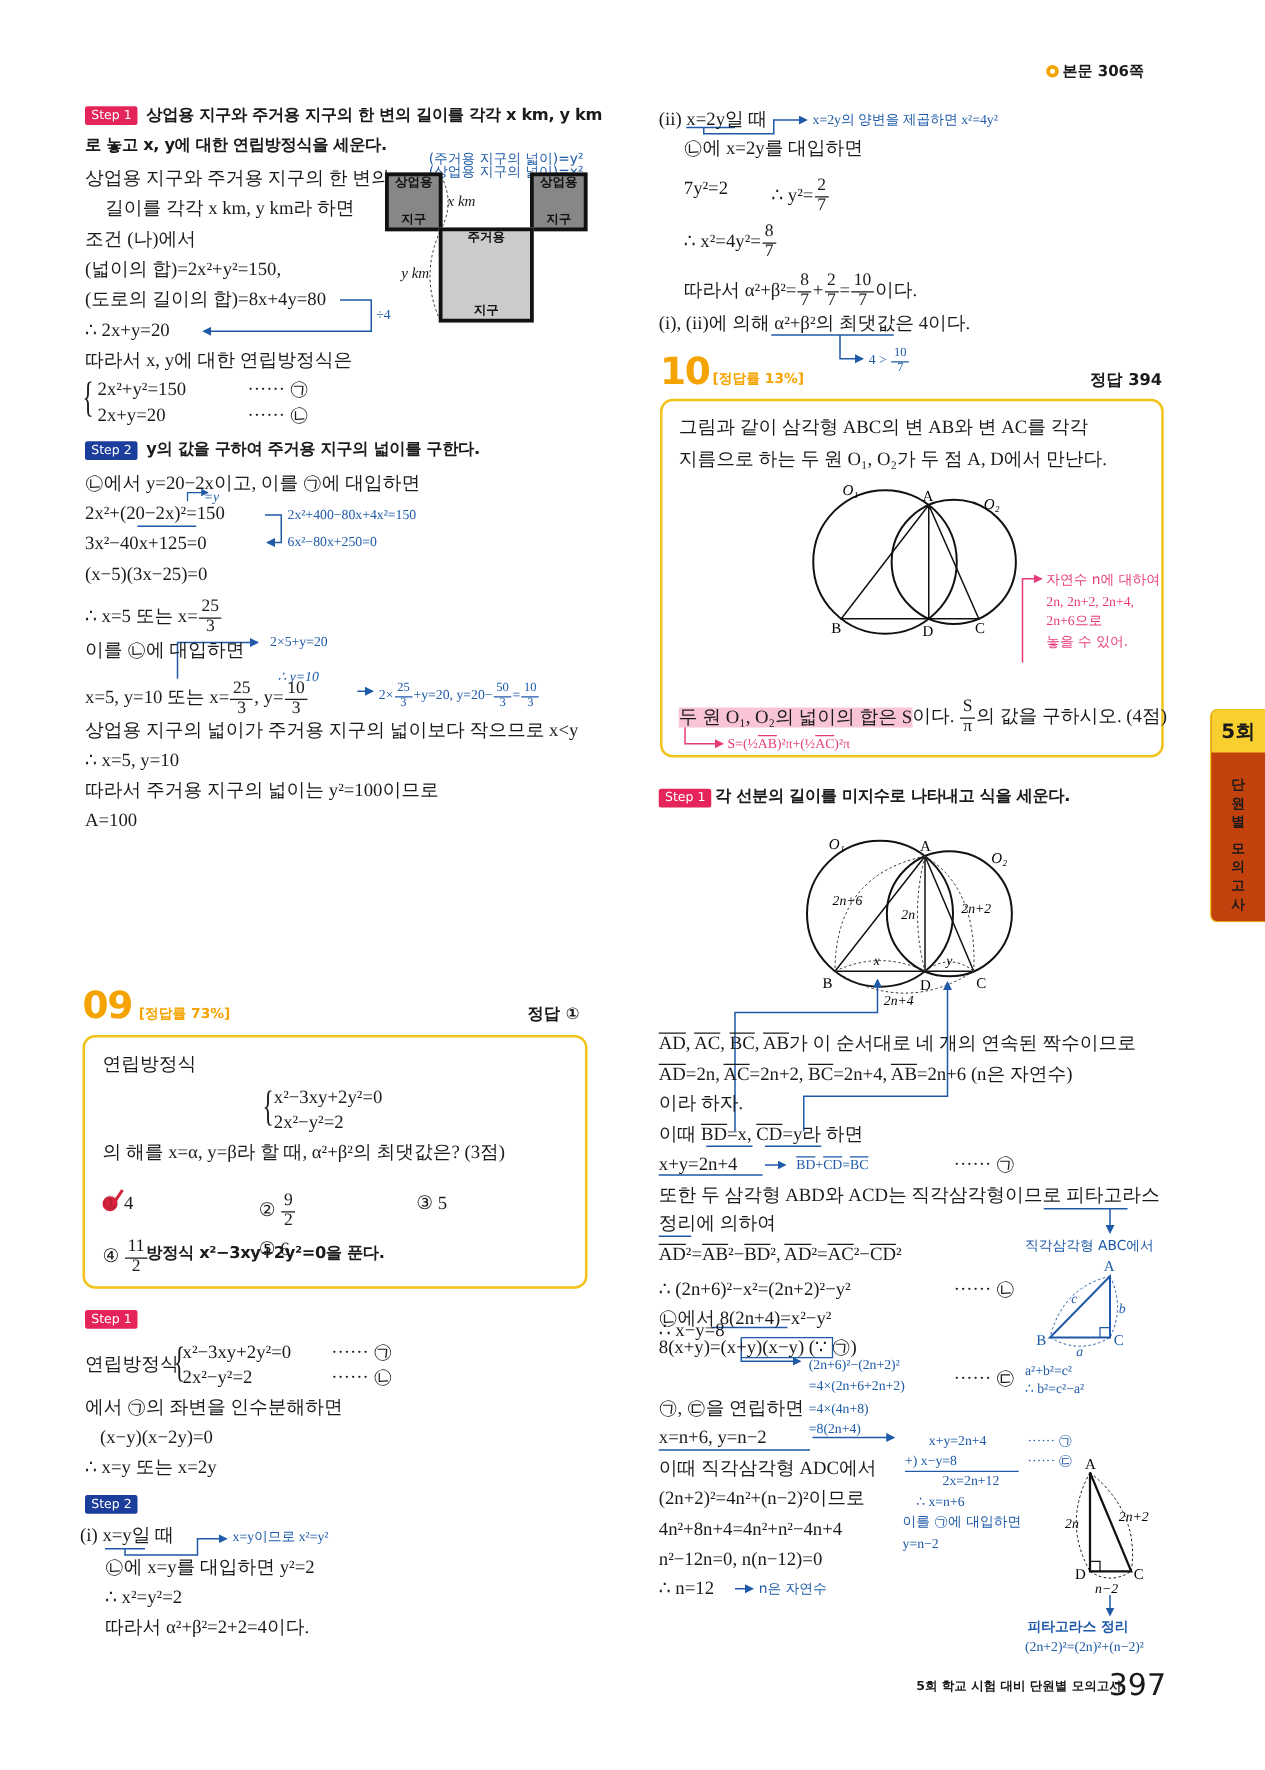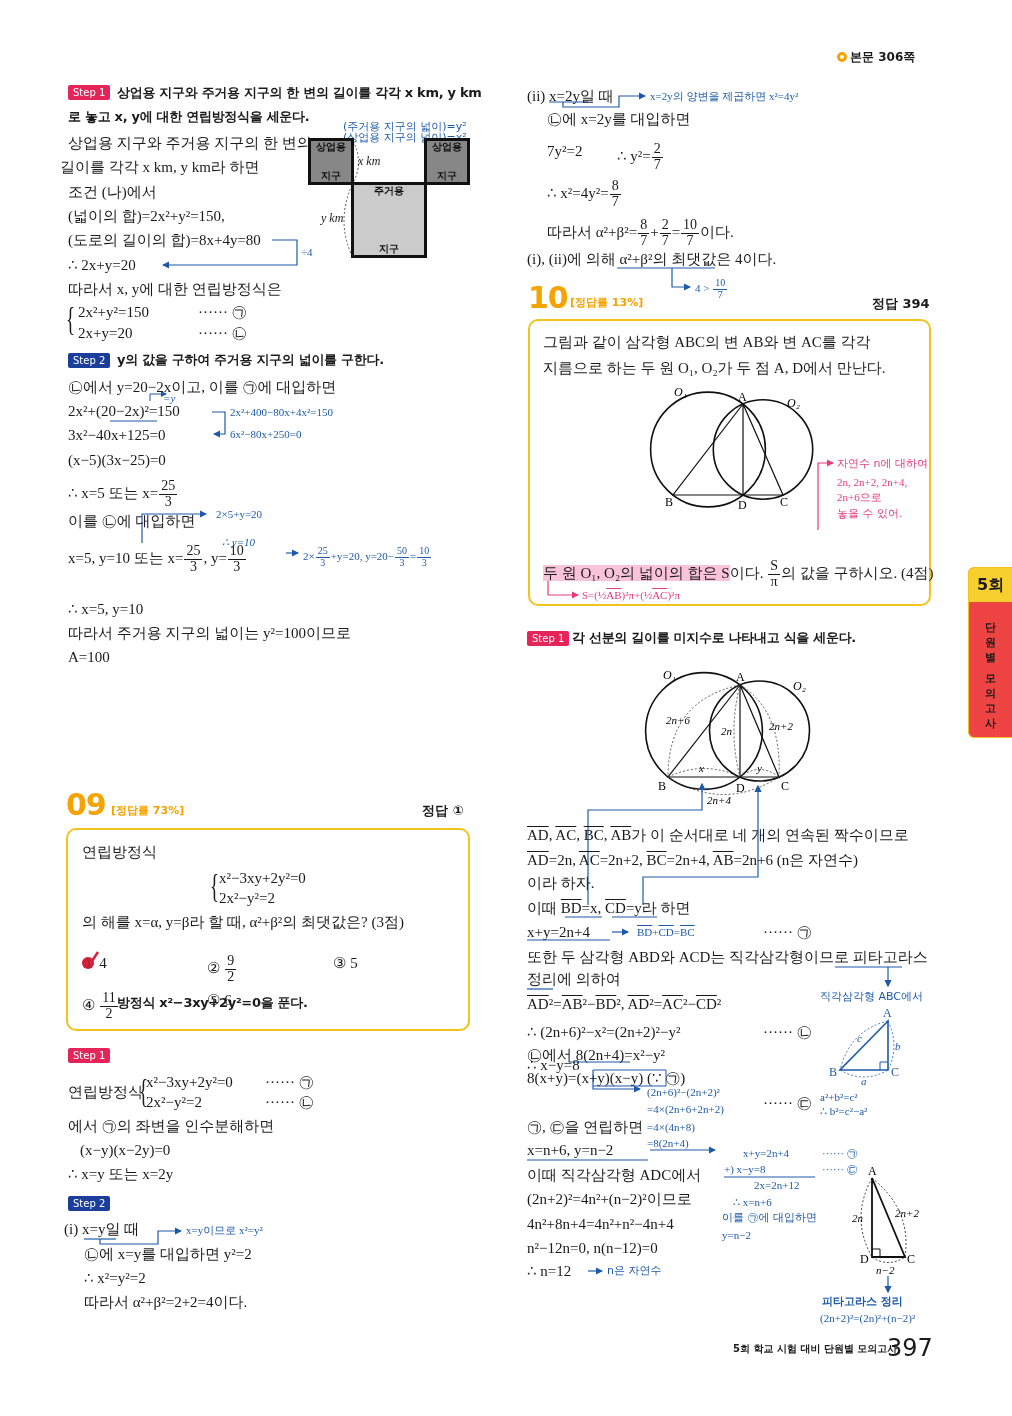--- a/index.html
+++ b/index.html
@@ -18,21 +18,21 @@
   .blue .frac,.pink .frac{font-size:10px;}
   .ol{text-decoration:overline;}
   .hl{background:#f9c4d8;}
   .bignum{position:absolute;font-family:"DejaVu Sans","Liberation Sans",sans-serif;font-weight:bold;color:#f5a300;font-size:30px;line-height:30px;letter-spacing:-1px;}
   .rate{position:absolute;font-family:"DejaVu Sans","Liberation Sans",sans-serif;font-weight:bold;color:#f5a300;font-size:11px;white-space:nowrap;}
   .answer{position:absolute;font-family:"DejaVu Sans","Liberation Sans",sans-serif;font-weight:bold;font-size:13px;white-space:nowrap;}
   .qbox{position:absolute;border:2px solid #f2c31b;border-radius:10px;box-sizing:border-box;}
   .brace{position:absolute;font-size:34px;line-height:34px;font-weight:200;transform:scaleX(0.55);transform-origin:left;}
   .sq{position:absolute;box-sizing:border-box;border:3px solid #111;display:flex;flex-direction:column;align-items:center;justify-content:space-between;font-family:"DejaVu Sans",sans-serif;font-size:10px;font-weight:bold;line-height:12px;color:#111;}
   svg text{font-family:"Liberation Serif","DejaVu Serif",serif;}
-  #sidetab{position:absolute;left:968px;top:567px;width:44px;height:171px;border:1px solid #f2c31b;border-right:none;border-radius:6px 0 0 6px;box-sizing:border-box;overflow:hidden;background:#ef4444;}
+  #sidetab{position:absolute;left:968px;top:567px;width:44px;height:171px;border:1px solid #f2c31b;border-right:none;border-radius:6px 0 0 6px;box-sizing:border-box;overflow:hidden;background:#c2410c;}
   #sidetab .top{height:34px;background:#f7cf2e;font-family:"DejaVu Sans",sans-serif;font-weight:bold;font-size:16px;line-height:34px;padding-left:8px;}
   #sidetab .vert{display:flex;flex-direction:column;align-items:center;padding-top:18px;font-family:"DejaVu Sans",sans-serif;font-weight:bold;font-size:11px;line-height:15px;}
 </style>
 </head>
 <body>
 
 <div id="page">
 
   <svg width="1012" height="1416" style="position:absolute;left:0;top:0;">
     <defs>
@@ -171,21 +171,21 @@
       <span>지구</span>
   </div>
   <div class="sq" style="left:351px;top:182px;width:76px;height:76px;background:#cbcbcb;">
     <span>주거용</span>
       <span>지구</span>
   </div>
   <div class="ln" style="left:358px;top:152px;font-size:12px;font-style:italic;">x km</div>
   <div class="ln" style="left:321px;top:209px;font-size:12px;font-style:italic;">y km</div>
 
   <div class="ln" style="left:68px;top:134px;">상업용 지구와 주거용 지구의 한 변의</div>
-  <div class="ln" style="left:60px;top:158px;">길이를 각각 x km,  y km라 하면</div>
+  <div class="ln" style="left:84px;top:158px;">길이를 각각 x km,  y km라 하면</div>
   <div class="ln" style="left:68px;top:183px;">조건 (나)에서</div>
   <div class="ln" style="left:68px;top:207px;">(넓이의 합)=2x²+y²=150,</div>
   <div class="ln" style="left:68px;top:231px;">(도로의 길이의 합)=8x+4y=80</div>
   <div class="blue" style="left:301px;top:245px;">÷4</div>
   <div class="ln" style="left:68px;top:256px;">∴ 2x+y=20</div>
   <div class="ln" style="left:68px;top:280px;">따라서 x, y에 대한 연립방정식은</div>
 
   <div class="brace" style="left:66px;top:302px;">{</div>
   <div class="ln" style="left:78px;top:303px;">2x²+y²=150</div>
   <div class="ln" style="left:198px;top:303px;">······ ㉠</div>
@@ -207,20 +207,21 @@
   </div>
   <div class="ln" style="left:68px;top:512px;">이를 ㉡에 대입하면</div>
   <div class="blue" style="left:216px;top:507px;">2×5+y=20</div>
   <div class="blue" style="left:222px;top:535px;font-style:italic;">∴ y=10</div>
   <div class="ln" style="left:68px;top:544px;">
     <span>x=5, y=10 또는 x=</span><span class="frac"><span class="num">25</span><span class="den">3</span></span><span>, y=</span><span class="frac"><span class="num">10</span><span class="den">3</span></span>
   </div>
   <div class="blue" style="left:303px;top:546px;">
     <span>2×</span><span class="frac"><span class="num">25</span><span class="den">3</span></span><span>+y=20, y=20−</span><span class="frac"><span class="num">50</span><span class="den">3</span></span><span>=</span><span class="frac"><span class="num">10</span><span class="den">3</span></span>
   </div>
+  <div class="ln" style="left:68px;top:576px;">상업용 지구의 넓이가 주거용 지구의 넓이보다 작으므로 x&lt;y</div>
   <div class="ln" style="left:68px;top:600px;">∴ x=5, y=10</div>
   <div class="ln" style="left:68px;top:624px;">따라서 주거용 지구의 넓이는 y²=100이므로</div>
   <div class="ln" style="left:68px;top:648px;">A=100</div>
 
   <div class="bignum" style="left:66px;top:790px;">09</div>
   <div class="rate" style="left:111px;top:803px;">[정답률 73%]</div>
   <div class="answer" style="left:422px;top:802px;">정답 ①</div>
   <div class="qbox" style="left:66px;top:828px;width:404px;height:203px;"></div>
   <div class="ln" style="left:82px;top:843px;">연립방정식</div>
   <div class="brace" style="left:210px;top:869px;">{</div>

